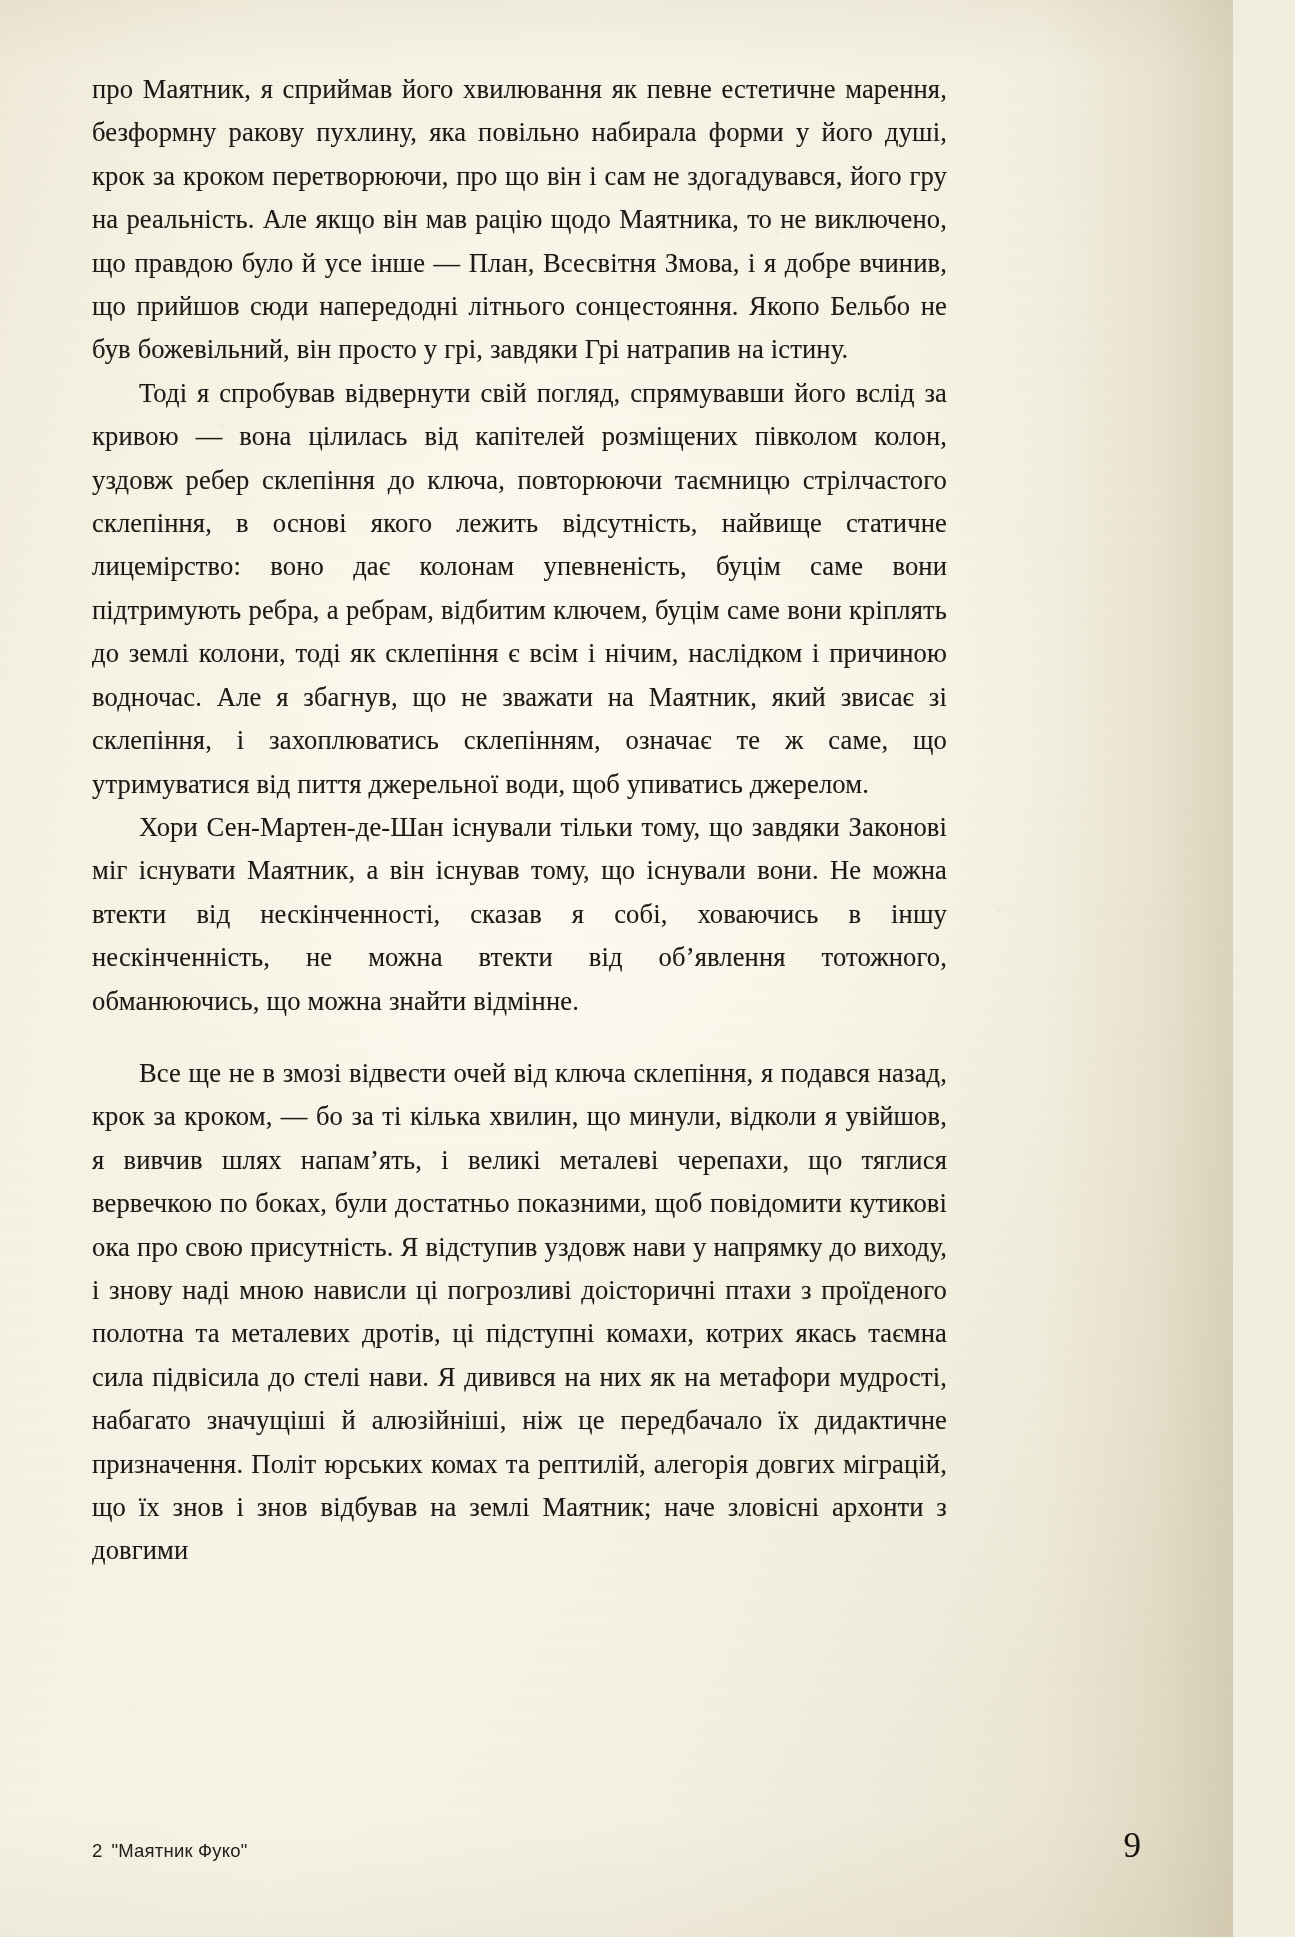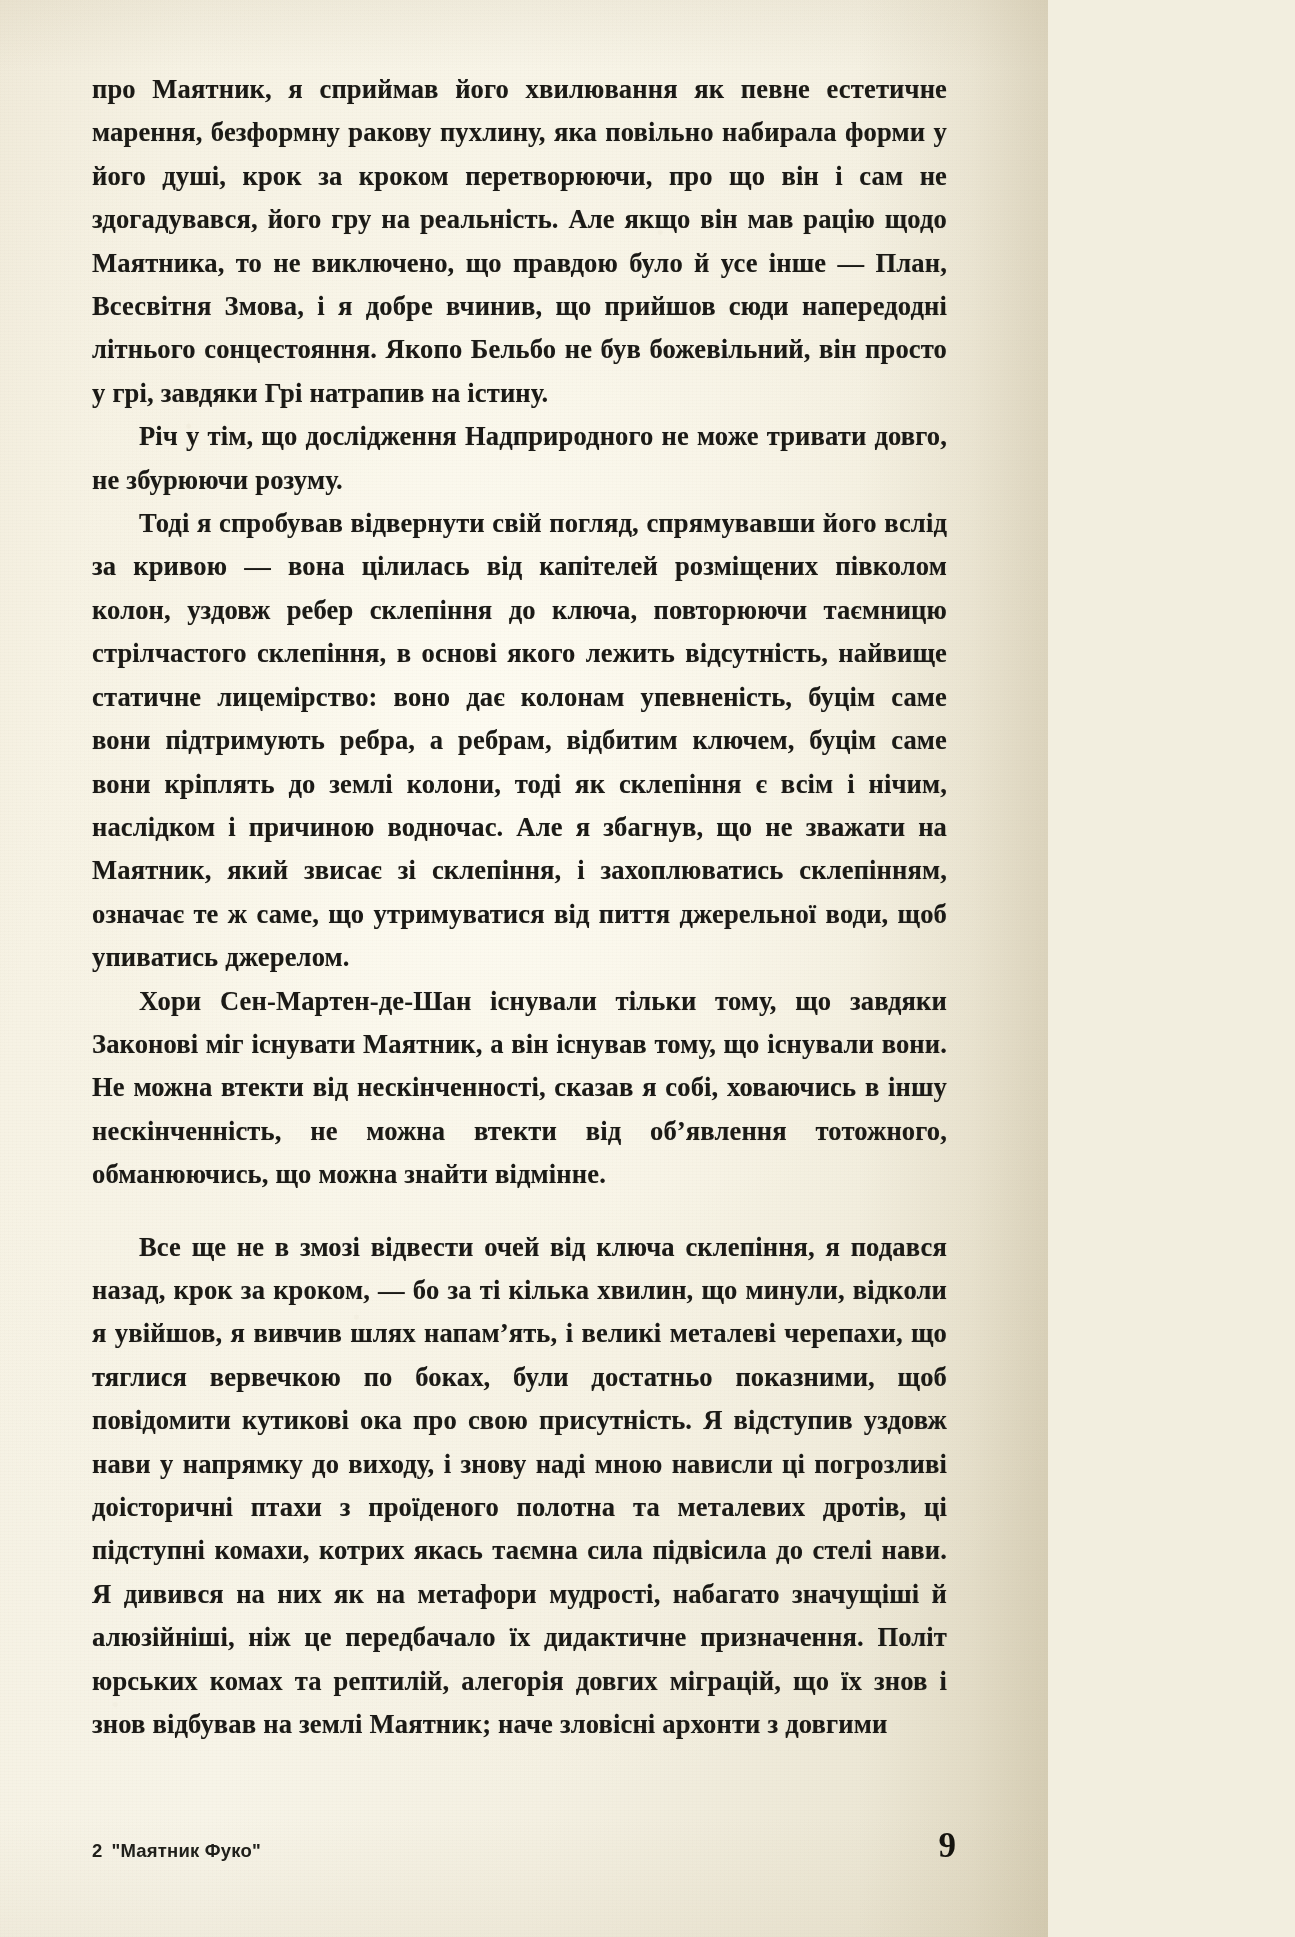--- a/index.html
+++ b/index.html
@@ -11,27 +11,26 @@
     width: 1295px;
     height: 1937px;
     background: #f2eedf;
     font-family: "Liberation Serif", "DejaVu Serif", serif;
     overflow: hidden;
   }
 
   
   .page {
     position: relative;
-    width: 1048px;
+    width: 1233px;
     height: 1937px;
     box-sizing: border-box;
     background:
       radial-gradient(ellipse 70% 55% at 48% 40%, rgba(255,253,244,0.85) 0%, rgba(250,246,232,0.35) 55%, rgba(236,230,211,0.0) 100%),
       linear-gradient(100deg, #efe9d8 0%, #f5f1e3 14%, #f7f4e8 38%, #f4f0e2 62%, #ece7d5 86%, #e3ddc8 100%);
-    font-weight: bold;
   }
 
   
   .grain {
     position: absolute;
     inset: 0;
     pointer-events: none;
     opacity: 0.5;
     background-image:
       repeating-linear-gradient(0deg, rgba(140,130,100,0.035) 0px, rgba(140,130,100,0.035) 1px, rgba(0,0,0,0) 1px, rgba(0,0,0,0) 3px),
@@ -125,21 +124,20 @@
 
 <div class="page">
 
   <div class="grain"></div>
   <div class="edge-shade-top"></div>
   <div class="edge-shade"></div>
   <div class="edge-shade-bottom"></div>
 
   <div class="textblock">
     <p class="para noindent">про Маятник, я сприймав його хвилювання як певне естетичне марення, безформну ракову пухлину, яка повільно набирала форми у його душі, крок за кроком перетворюючи, про що він і сам не здогадувався, його гру на реальність. Але якщо він мав рацію щодо Маятника, то не виключено, що правдою було й усе інше — План, Всесвітня Змова, і я добре вчинив, що прийшов сюди напередодні літнього сонцестояння. Якопо Бельбо не був божевільний, він просто у грі, завдяки Грі натрапив на істину.</p>
-    <p class="para">Річ у тім, що дослідження Надприродного не може тривати довго, не збурюючи розуму.</p>
     <p class="para">Тоді я спробував відвернути свій погляд, спрямувавши його вслід за кривою — вона цілилась від капітелей розміщених півколом колон, уздовж ребер склепіння до ключа, повторюючи таємницю стрілчастого склепіння, в основі якого лежить відсутність, найвище статичне лицемірство: воно дає колонам упевненість, буцім саме вони підтримують ребра, а ребрам, відбитим ключем, буцім саме вони кріплять до землі колони, тоді як склепіння є всім і нічим, наслідком і причиною водночас. Але я збагнув, що не зважати на Маятник, який звисає зі склепіння, і захоплюватись склепінням, означає те ж саме, що утримуватися від пиття джерельної води, щоб упиватись джерелом.</p>
     <p class="para">Хори Сен-Мартен-де-Шан існували тільки тому, що завдяки Законові міг існувати Маятник, а він існував тому, що існували вони. Не можна втекти від нескінченності, сказав я собі, ховаючись в іншу нескінченність, не можна втекти від об’явлення тотожного, обманюючись, що можна знайти відмінне.</p>
     <p class="para section-gap">Все ще не в змозі відвести очей від ключа склепіння, я подався назад, крок за кроком, — бо за ті кілька хвилин, що минули, відколи я увійшов, я вивчив шлях напам’ять, і великі металеві черепахи, що тяглися вервечкою по боках, були достатньо показними, щоб повідомити кутикові ока про свою присутність. Я відступив уздовж нави у напрямку до виходу, і знову наді мною нависли ці погрозливі доісторичні птахи з проїденого полотна та металевих дротів, ці підступні комахи, котрих якась таємна сила підвісила до стелі нави. Я дивився на них як на метафори мудрості, набагато значущіші й алюзійніші, ніж це передбачало їх дидактичне призначення. Політ юрських комах та рептилій, алегорія довгих міграцій, що їх знов і знов відбував на землі Маятник; наче зловісні архонти з довгими</p>
   </div>
 
   <div class="footer">
     <div class="footer-left">
       <span class="num">2</span><span>"Маятник Фуко"</span>
     </div>
     <div class="footer-right">9</div>

